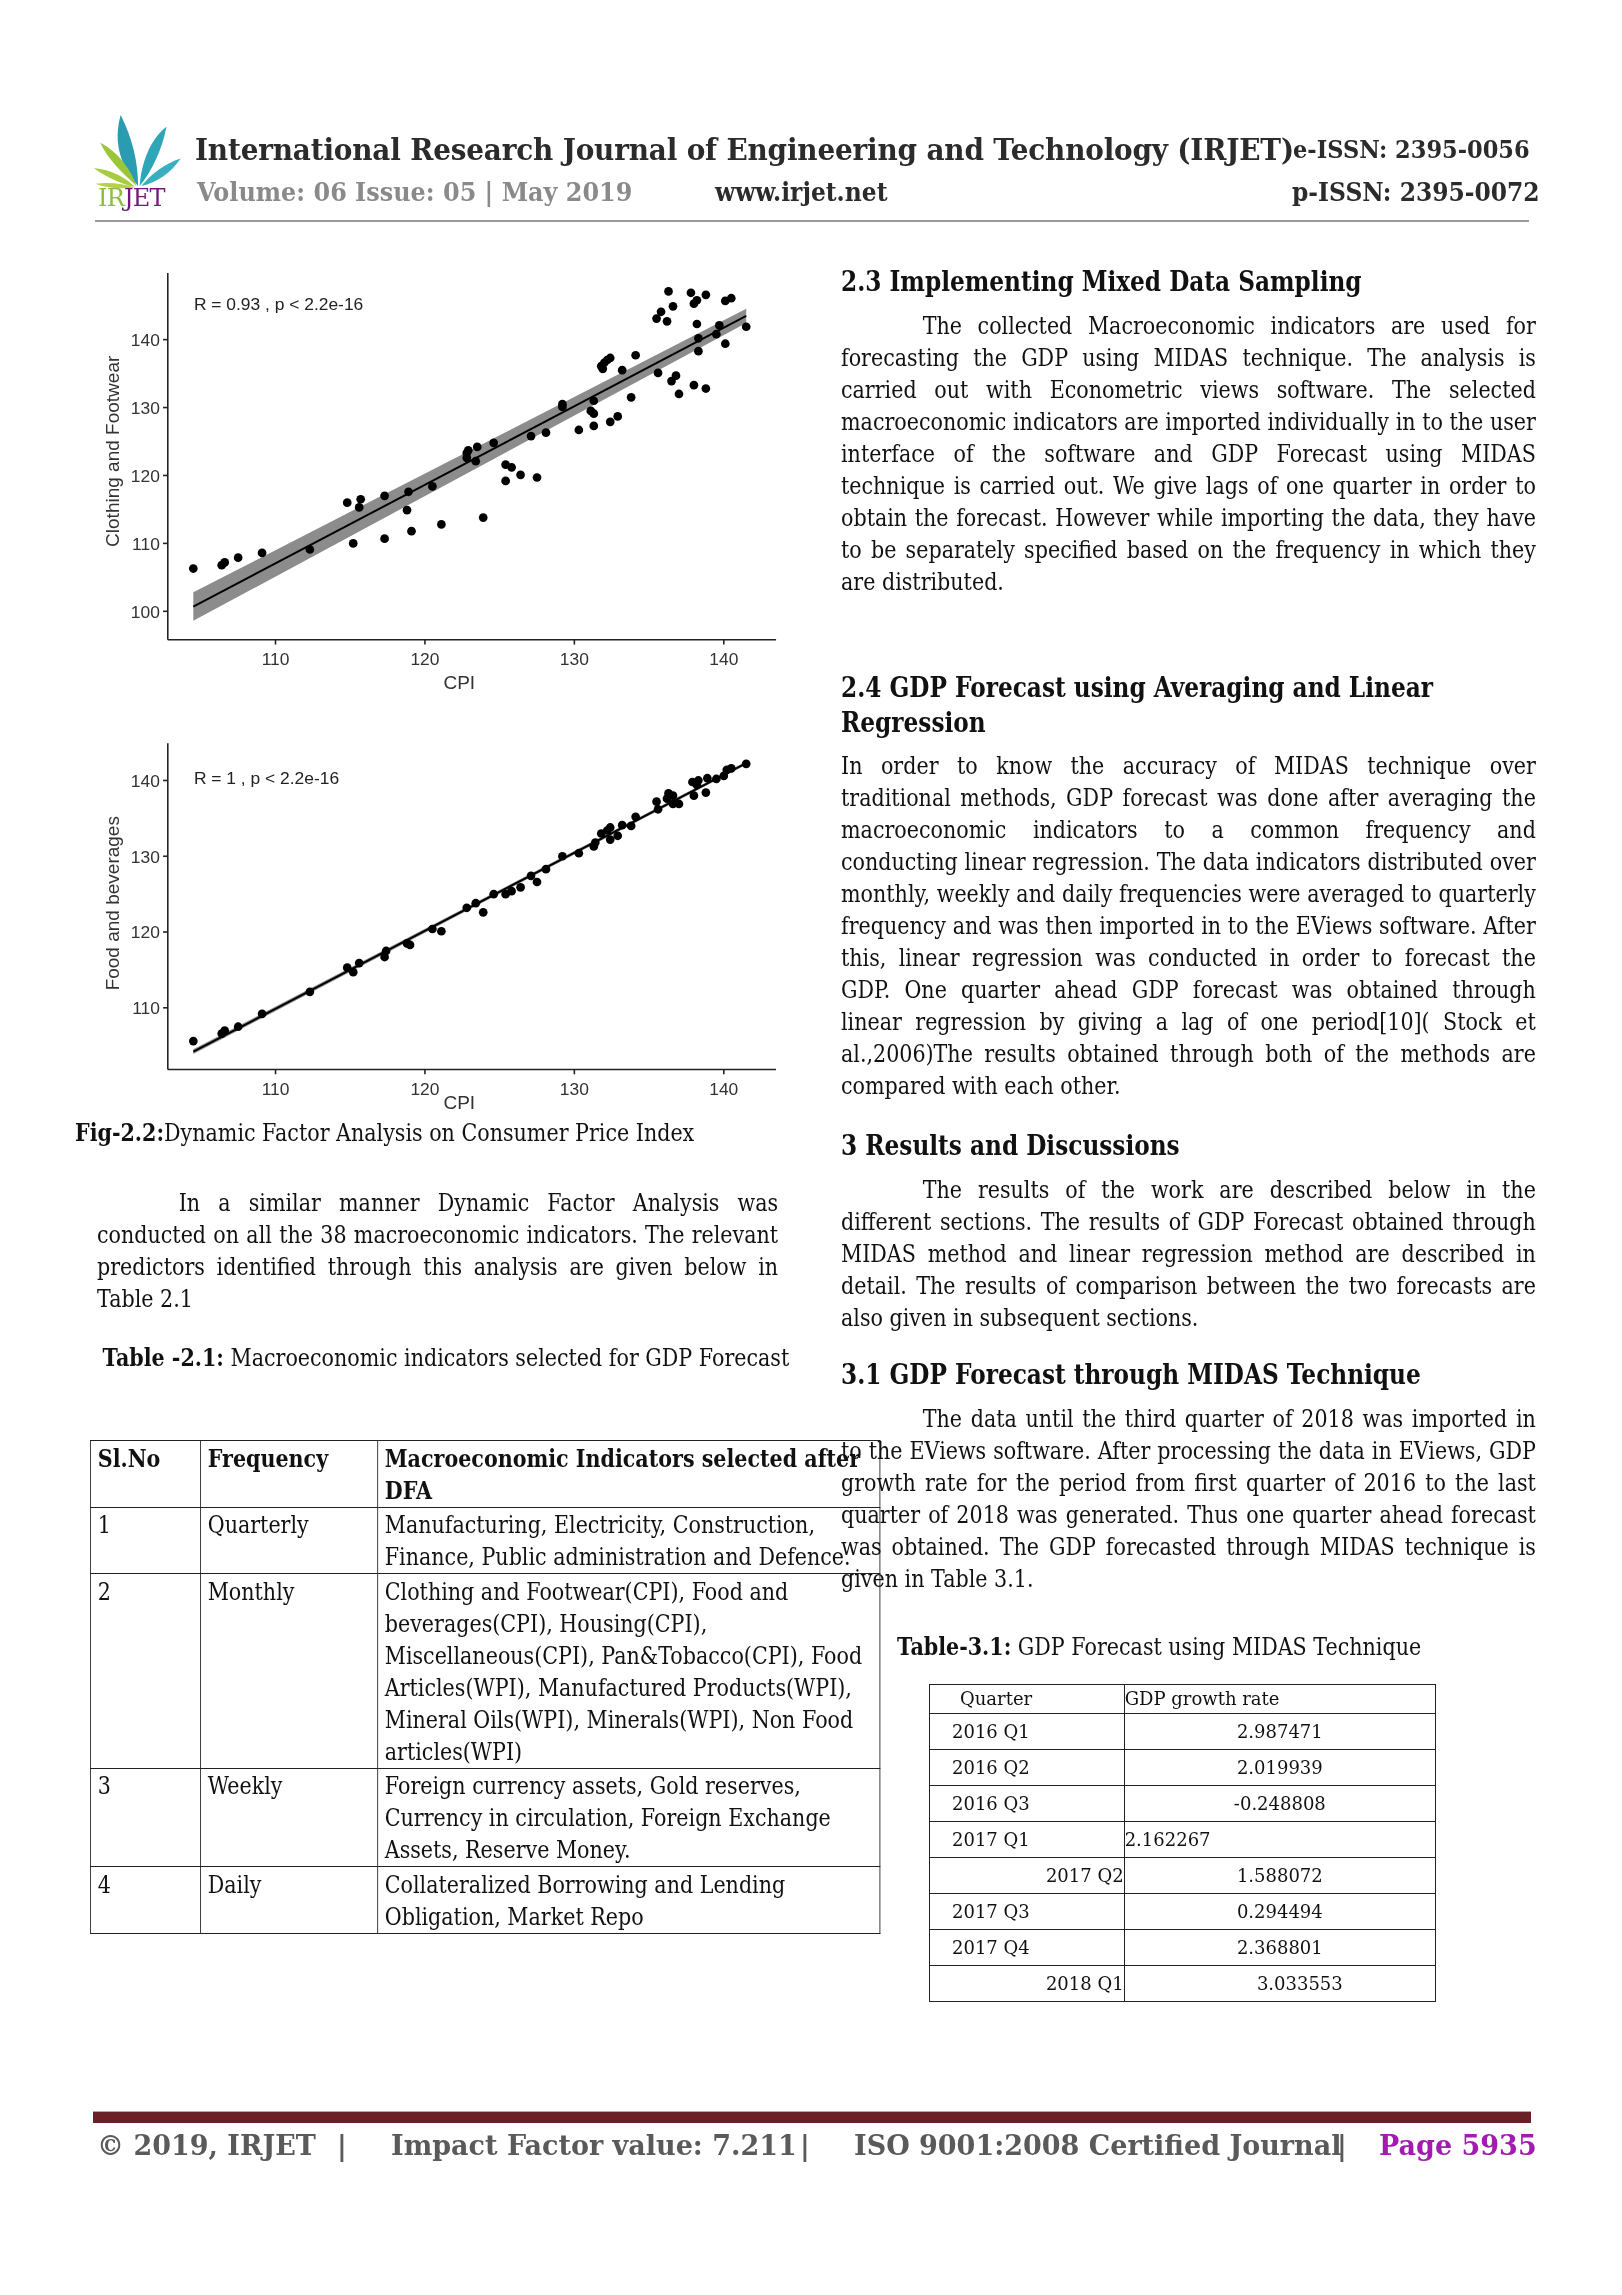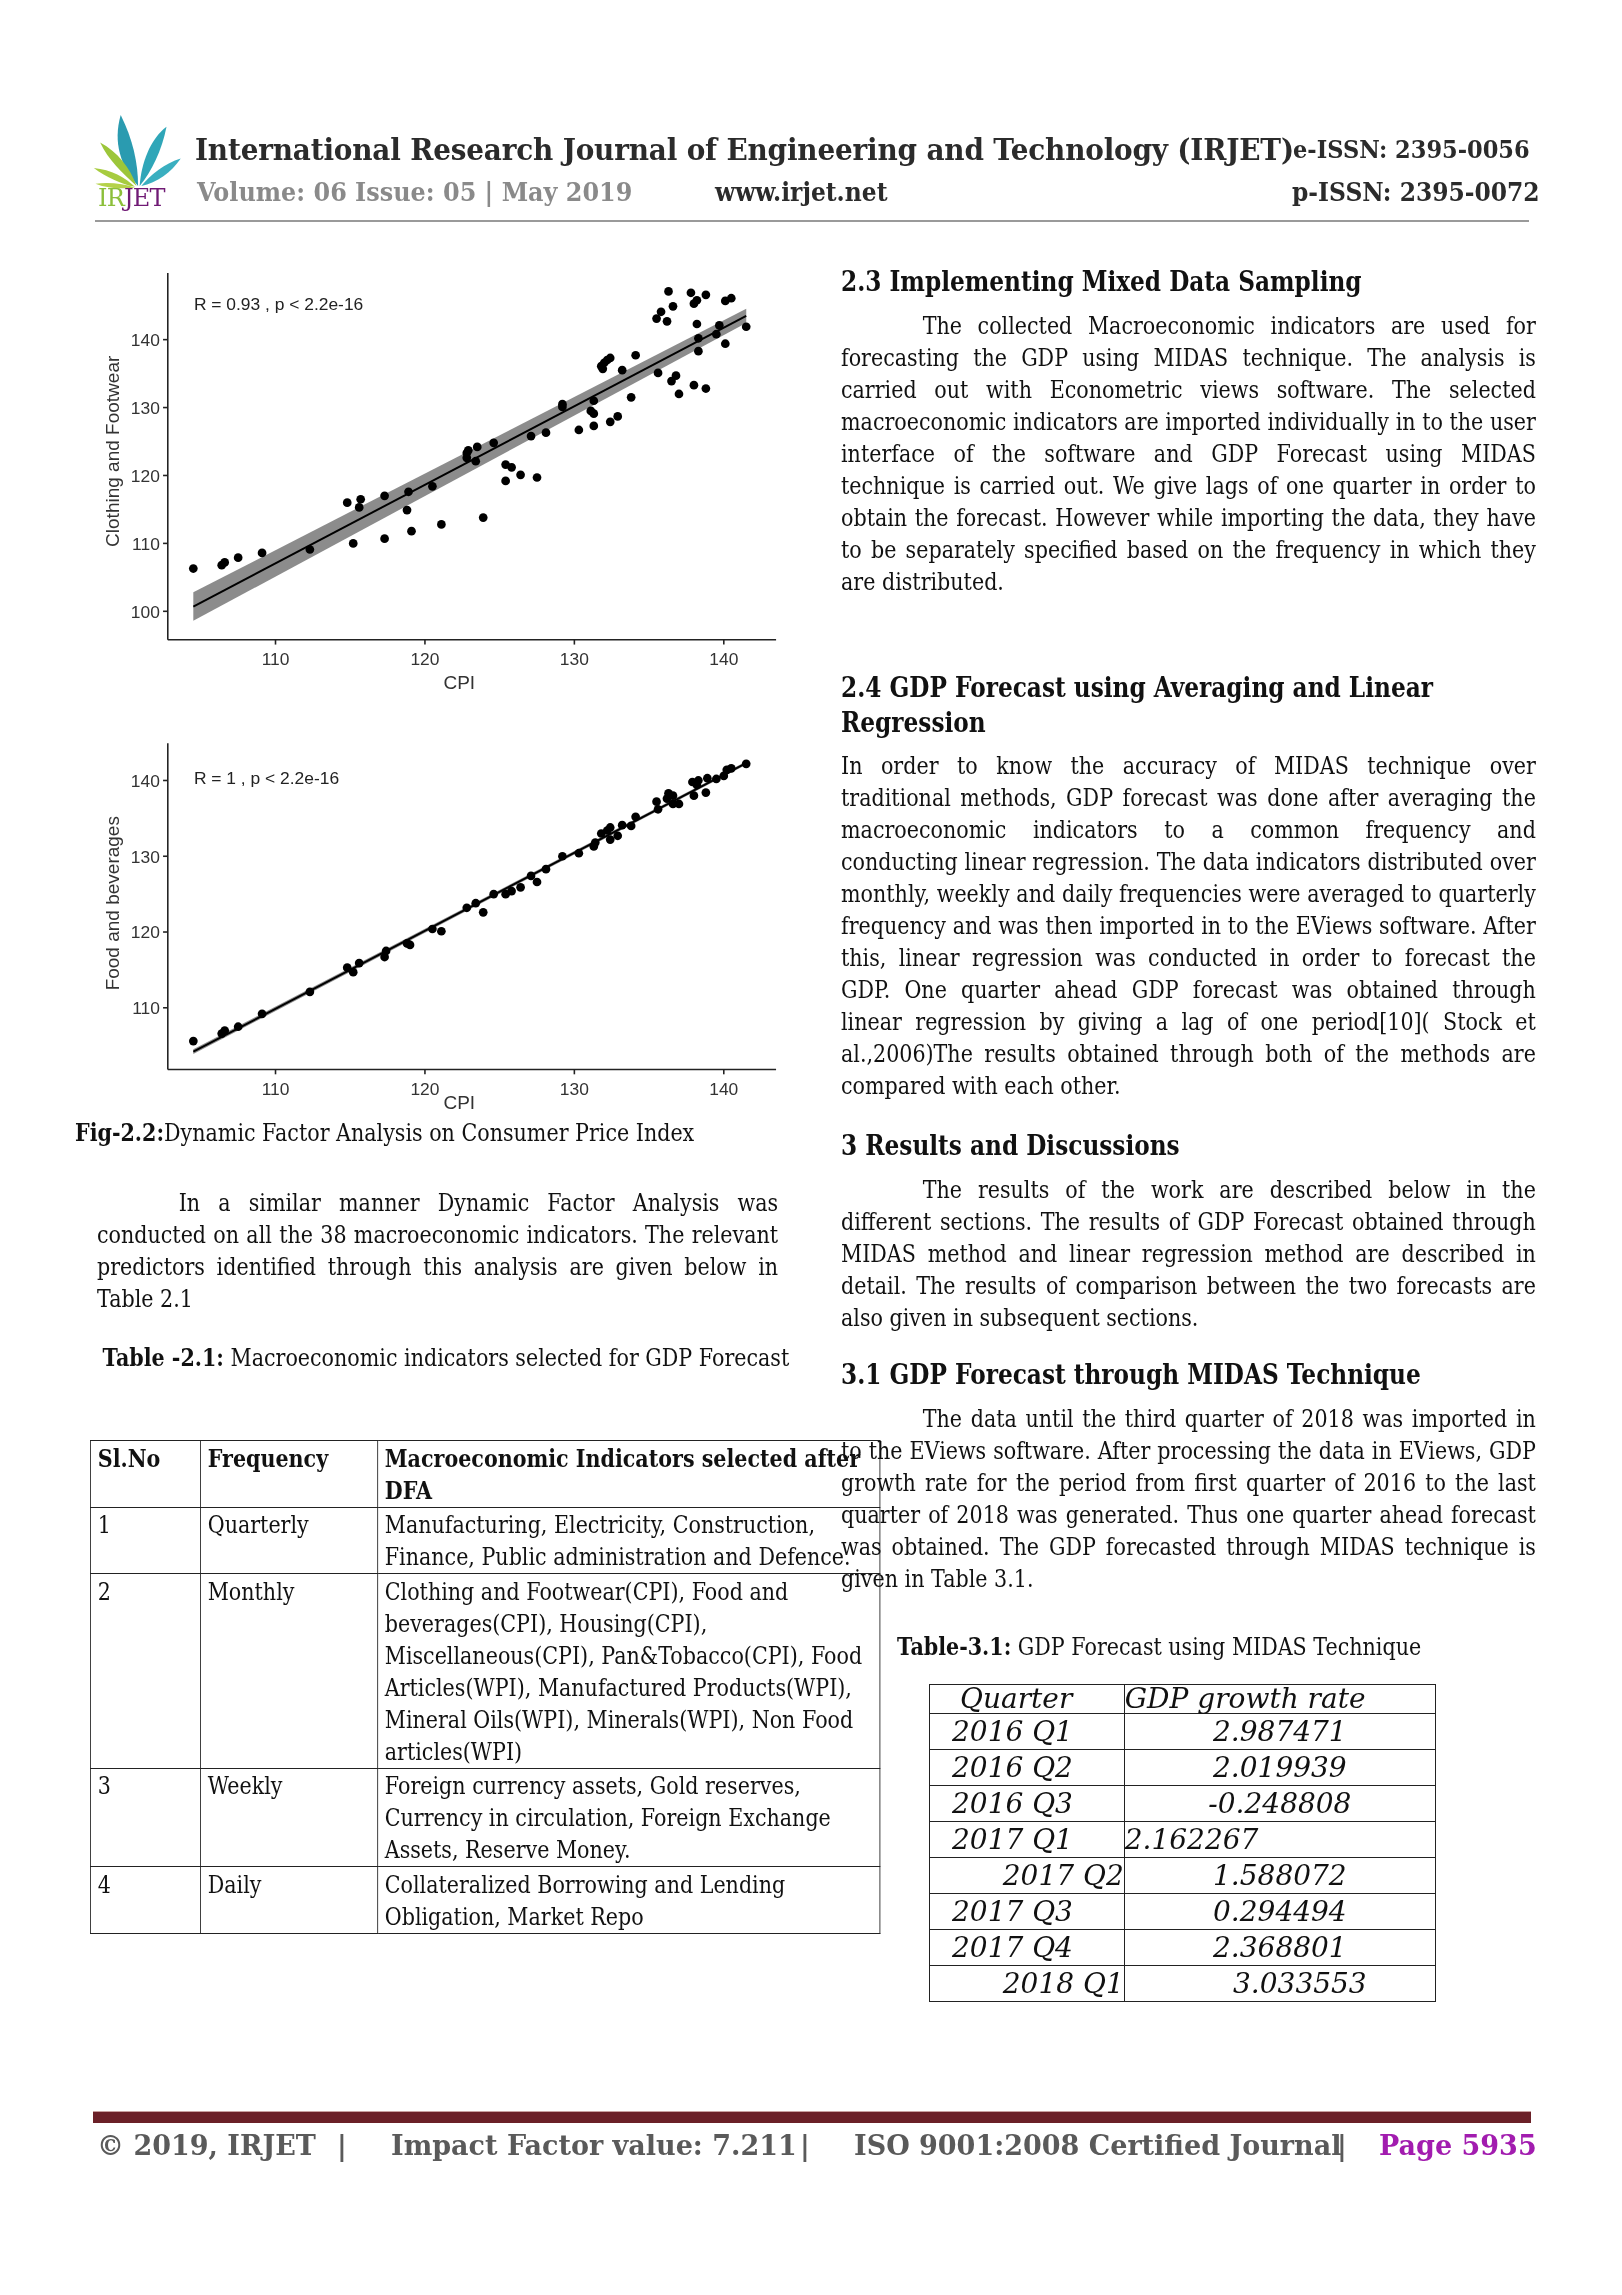--- a/index.html
+++ b/index.html
@@ -18,21 +18,21 @@
   .para{font-size:24px;line-height:32px;text-align:justify;font-family:"DejaVu Serif",serif;}
   .para .in{display:inline-block;width:95px;}
   .squeeze{transform:scaleX(0.86);transform-origin:left top;}
   h2.sec{margin:0;font-size:27px;font-weight:bold;line-height:35px;font-family:"DejaVu Serif",serif;}
   .cap{font-size:24px;text-align:center;line-height:32px;}
   .cap b{font-weight:bold;}
   
   table{border-collapse:collapse;}
   table.t21 td, table.t21 th{border:1.6px solid #222;vertical-align:top;text-align:left;padding:1.6px 0 0 8px;font-size:24px;line-height:32px;font-family:"DejaVu Serif",serif;}
   table.t21 th{font-weight:bold;}
-  table.t31 td{border:1.6px solid #222;font-size:28px;line-height:35px;padding:0;font-family:"DejaVu Serif",serif;font-style:italic;}
+  table.t31 td{border:1.6px solid #222;font-size:18px;line-height:35px;padding:0;font-family:"DejaVu Serif",serif;}
   
   .foot-bar{left:93px;top:2111px;width:1438px;height:11px;background:#6b2028;border-top:1.6px solid #c8a0a0;}
   .foot{top:2130px;font-size:27px;font-weight:bold;color:#5a5a5a;white-space:nowrap;}
   .chart svg text{font-family:"Liberation Sans","DejaVu Sans",sans-serif;}
 </style>
 </head>
 <body>
 
 <div class="abs logo">
   <svg width="95" height="79" viewBox="0 0 120 100">

